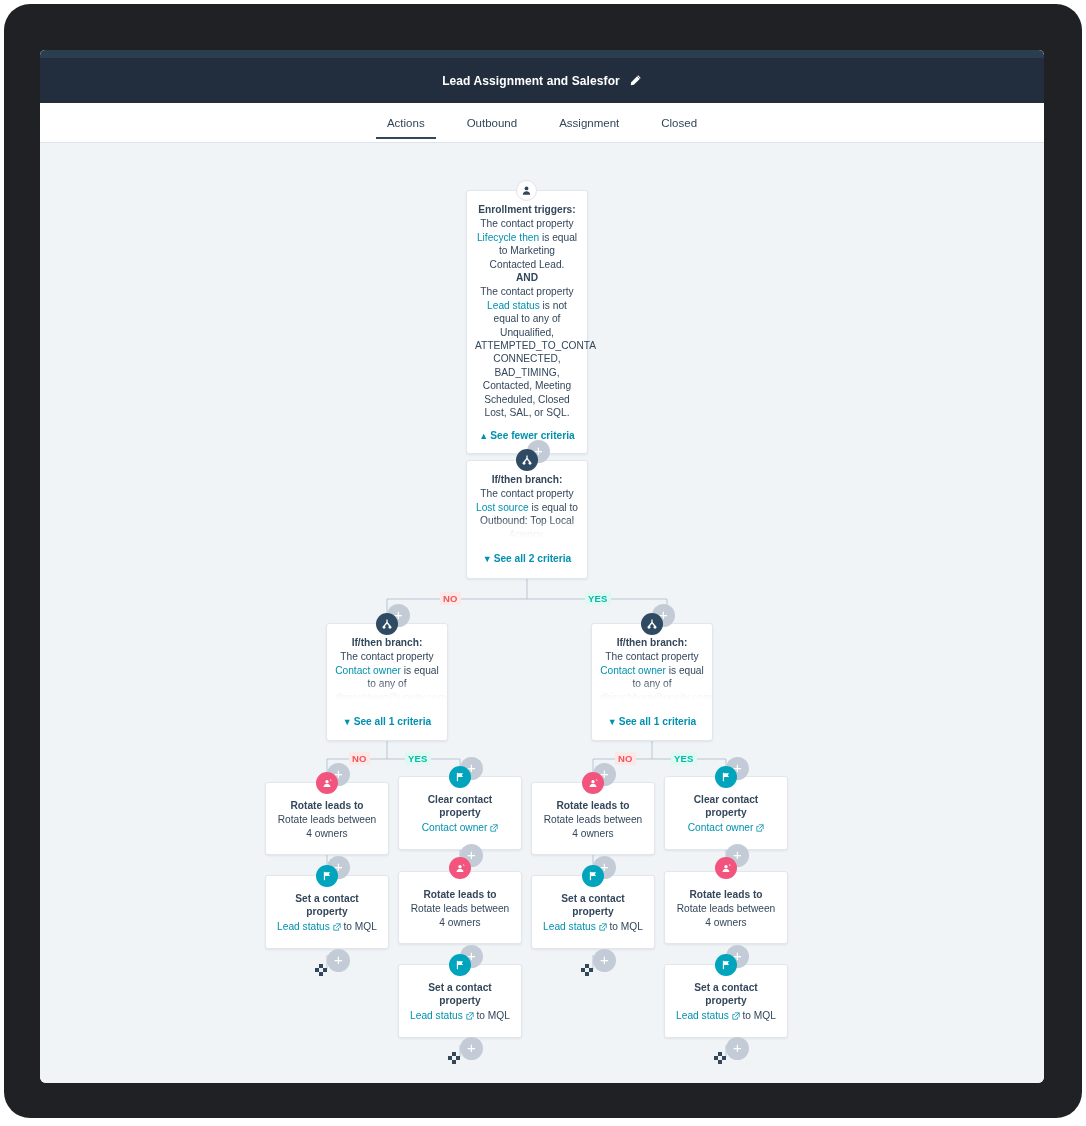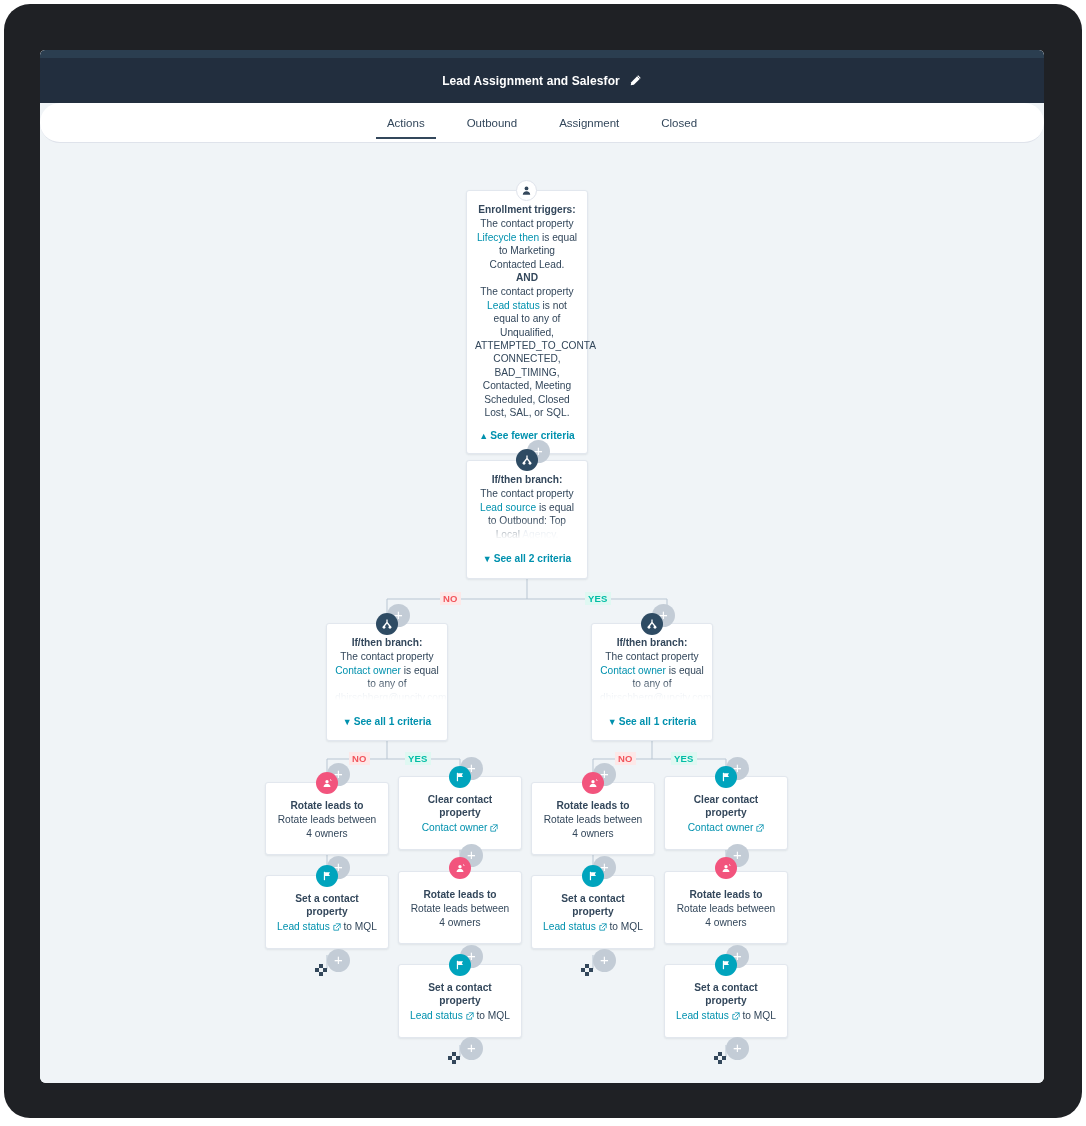--- a/index.html
+++ b/index.html
@@ -53,21 +53,20 @@
   .pencil-icon { width: 13px; height: 13px; display:block; }
 
   
   #tabbar {
     position: absolute; left: 0; top: 53px;
     width: 100%; height: 40px;
     background: #ffffff;
     border-bottom: 1px solid #dfe3eb;
     display: flex; align-items: center; justify-content: center;
     gap: 0px;
-    border-radius: 20px;
   }
   .tab {
     font-size: 11.5px;
     color: #33475b;
     padding: 11px 21px 10px 21px;
     position: relative;
     white-space: nowrap;
     cursor: pointer;
   }
   .tab.active { font-weight: normal; }
@@ -259,21 +258,21 @@
       <svg width="12" height="12" viewBox="0 0 16 16">
         <path d="M8 2v4M8 6L4 11M8 6l4 5" stroke="#ffffff" stroke-width="1.7" fill="none"></path>
         <circle cx="4" cy="12.3" r="1.9" fill="#ffffff"></circle>
         <circle cx="12" cy="12.3" r="1.9" fill="#ffffff"></circle>
       </svg>
     </div>
 
     <div class="card" style="left:426px; top:316px; width:122px; height:119px; overflow:hidden; padding-bottom:0;">
       <span class="ttl">If/then branch:</span>
       <span class="body">The contact property</span>
-      <span class="lnk">Lead source</span><span class="body"> is equal to Outbound: Top Local</span>
+      <span class="lnk">Lost source</span><span class="body"> is equal to Outbound: Top Local</span>
       <span class="faded">Agency.</span>
       <div class="clip-fade" style="top:58px;"></div>
       <span class="seelink" style="position:absolute; left:0; right:0; bottom:12px; margin:0;">
         <span class="chev">▼</span><span>See all 2 criteria</span>
       </span>
     </div>
 
     <div class="yn no" style="left:400px; top:448px;">NO</div>
     <div class="yn yes" style="left:545px; top:448px;">YES</div>
 

